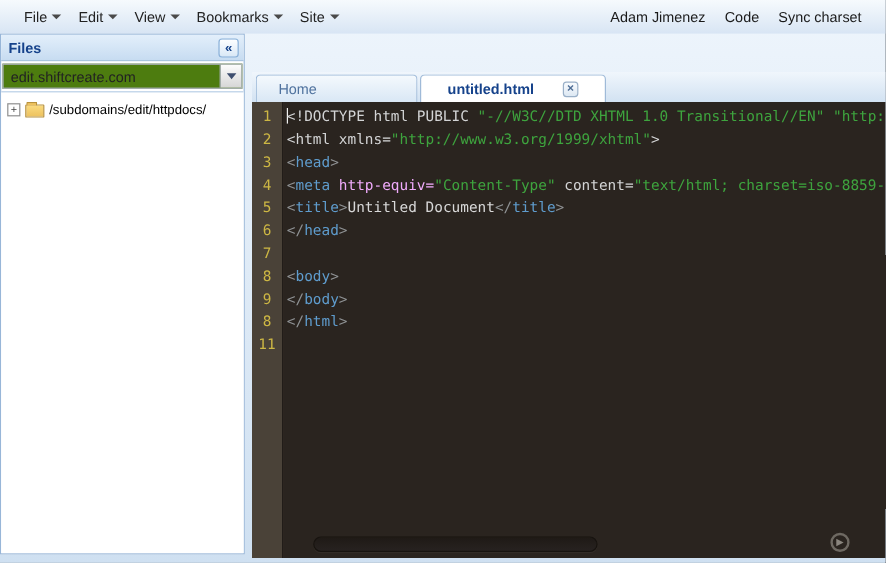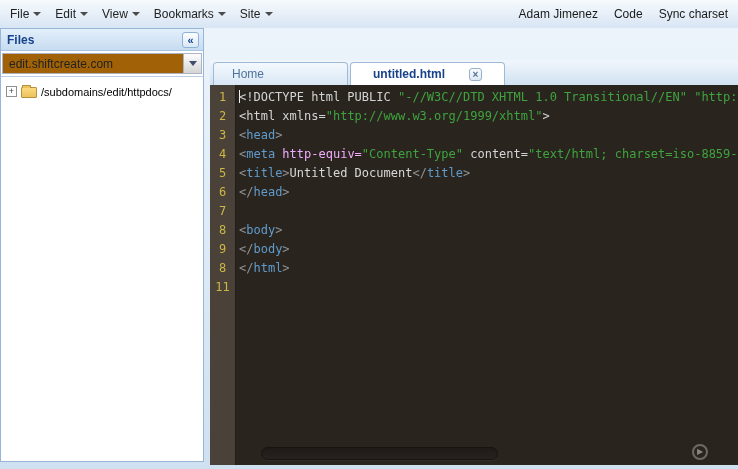--- a/index.html
+++ b/index.html
@@ -1,39 +1,39 @@
 <!DOCTYPE html>
 <html><head>
 <meta charset="utf-8">
 <style>
   * { margin:0; padding:0; box-sizing:border-box; }
   html,body { width:738px; height:469px; overflow:hidden; }
   body { font-family:"Liberation Sans", sans-serif; background:#cfe0f1; }
   .app { width:738px; height:469px; display:flex; flex-direction:column; background:linear-gradient(#eef5fc,#cfe0f1); }
 
   
-  .menubar { height:28px; display:flex; align-items:center; padding:0 10px; font-size:12px; color:#222;
+  .menubar { height:28px; display:flex; align-items:center; padding:0 20px; font-size:12px; color:#222;
              background:linear-gradient(#f6fafd,#d8e5f4);text-align:center; }
   .menu { display:inline-flex; align-items:center; gap:4px; margin-right:14px; cursor:default; }
   .caret-down { width:0; height:0; border-left:4px solid transparent; border-right:4px solid transparent; border-top:4px solid #4a4a4a; display:inline-block; }
   .menubar .spacer { flex:1; }
   .userlinks { display:inline-flex; gap:16px; color:#1a1a1a; }
   .userlinks span { cursor:default; }
 
   
   .main { flex:1; display:flex; min-height:0; }
 
   
   .sidebar { width:204px; margin:0 0 7px 0; border:1px solid #98b6d8; background:#fff; display:flex; flex-direction:column; }
   .side-header { height:22px; background:linear-gradient(#e3effb,#c7dcf1); border-bottom:1px solid #a9c4e0;
                  display:flex; align-items:center; padding:0 4px 0 6px; }
   .side-title { font-size:12px; font-weight:bold; color:#15428b; flex:1; }
   .collapse-btn { width:17px; height:16px; border:1px solid #8cb2d9; border-radius:3px; background:linear-gradient(#fdfeff,#d9e8f6);
                   color:#15428b; font-size:11px; font-weight:bold; line-height:14px; text-align:center; cursor:pointer; }
-  .site-combo { margin:2px 1px; height:21px; display:flex; border:1px solid #aeb2c2; background:#a16207; }
+  .site-combo { margin:2px 1px; height:21px; display:flex; border:1px solid #aeb2c2; background:#4d7c0f; }
   .site-combo .combo-text { flex:1; font-size:12px; color:#222; padding:3px 0 0 6px; white-space:nowrap; overflow:hidden; }
   .combo-arrow-btn { width:18px; border-left:1px solid #aeb2c2; background:linear-gradient(#fcfcfc,#d6d6d6); display:flex; align-items:center; justify-content:center; cursor:pointer; }
   .combo-arrow-btn i { width:0; height:0; border-left:4px solid transparent; border-right:4px solid transparent; border-top:5px solid #3e4e6e; }
   .tree { flex:1; border-top:1px solid #b9cfe6; background:#fff; padding:8px 0 0 5px; overflow:hidden; }
   .tree-row { display:flex; align-items:center; gap:4px; font-size:11px; color:#000; white-space:nowrap; cursor:default; }
   .expander { width:11px; height:11px; border:1px solid #8f8f8f; background:#fff; font-size:9px; line-height:9px; text-align:center; color:#444; flex:0 0 auto; cursor:pointer; }
   .folder { width:16px; height:11px; background:linear-gradient(#fada7e,#edc25f); border:1px solid #b8913c; border-radius:1px; position:relative; margin-top:2px; flex:0 0 auto; }
   .folder:before { content:""; position:absolute; top:-3px; left:0; width:7px; height:2px; background:#edc25f; border:1px solid #b8913c; border-bottom:none; border-radius:1px 1px 0 0; }
 
   

